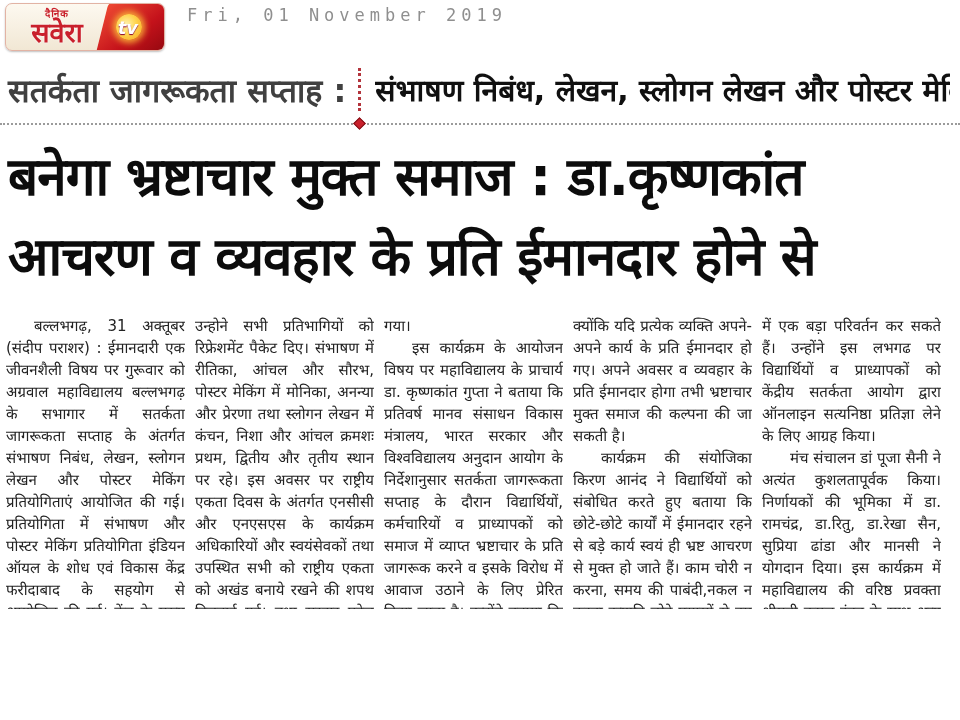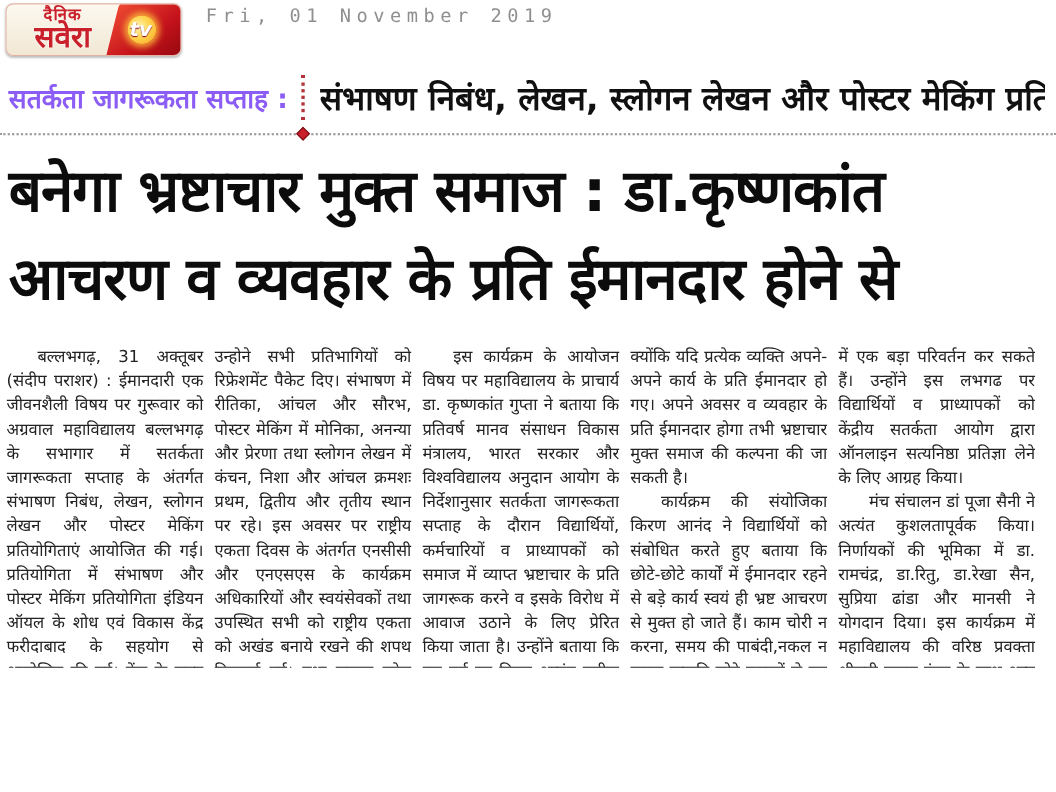--- a/index.html
+++ b/index.html
@@ -14,21 +14,21 @@
   .masthead { position:relative; height:60px; }
   .logo {
     position:absolute; left:5px; top:3px; width:160px; height:48px;
     border-radius:7px; border:1px solid #e2b3a4;
     background:linear-gradient(#fdf9f0,#f1e7d4);
     overflow:hidden; box-shadow:0 1px 2px rgba(0,0,0,.25);
   }
   .logo-text { position:absolute; left:0; top:0; width:102px; height:100%;
     display:flex; flex-direction:column; align-items:center; justify-content:center;
     color:#c9202c; font-weight:bold; line-height:1; z-index:2; }
-  .logo-top { font-size:15px; letter-spacing:1px; }
+  .logo-top { font-size:10px; letter-spacing:1px; }
   .logo-bottom { font-size:27px; text-shadow:0 0 1px #fff,0 0 2px #fff; }
   .logo-tv-wrap {
     position:absolute; right:-8px; top:-2px; width:70px; height:54px;
     background:linear-gradient(135deg,#ef4a33 0%,#c4121b 55%,#8e070e 100%);
     transform:skewX(-14deg); border-radius:5px; z-index:1;
   }
   .sun {
     position:absolute; right:22px; top:10px; width:26px; height:26px; border-radius:50%;
     background:radial-gradient(circle at 40% 40%, #fff3ae 0%, #ffd44d 45%, #f59f1d 100%);
     box-shadow:0 0 6px 3px rgba(255,200,60,.8); z-index:3;
@@ -40,21 +40,21 @@
     font-family:"DejaVu Sans Mono","Liberation Mono",monospace;
     font-size:17px; letter-spacing:5px; line-height:25px; color:#8f8f8f; white-space:nowrap;
   }
 
   
   .kicker {
     position:relative; margin:2px 0 0 0; padding:6px 10px 12px 8px;
     display:flex; align-items:center;
     border-bottom:2px dotted #9b9b9b;
   }
-  .kicker-label { color:#8b5cf6; font-weight:bold; font-size:24px; white-space:nowrap; }
+  .kicker-label { color:#404040; font-weight:bold; font-size:32px; white-space:nowrap; }
   .kicker-divider { position:relative; align-self:stretch; border-left:3px dotted #b3343c; margin:0 14px 0 12px; }
   .kicker-diamond {
     position:absolute; left:-6px; bottom:-17px; width:9px; height:9px;
     background:#c9202c; transform:rotate(45deg); border:1px solid #7c1016;
   }
   .kicker-headline { color:#101010; font-weight:bold; font-size:30px; white-space:nowrap; overflow:hidden; }
 
   
   .headline { padding:12px 8px 6px 8px; overflow:hidden; }
   .headline .line {
@@ -100,20 +100,21 @@
 </div>
 
 <div class="article">
   <div class="col">
     <p class="indent">बल्लभगढ़, 31 अक्तूबर (संदीप पराशर) : ईमानदारी एक जीवनशैली विषय पर गुरूवार को अग्रवाल महाविद्यालय बल्लभगढ़ के सभागार में सतर्कता जागरूकता सप्ताह के अंतर्गत संभाषण निबंध, लेखन, स्लोगन लेखन और पोस्टर मेकिंग प्रतियोगिताएं आयोजित की गई। प्रतियोगिता में संभाषण और पोस्टर मेकिंग प्रतियोगिता इंडियन ऑयल के शोध एवं विकास केंद्र फरीदाबाद के सहयोग से आयोजित की गई। केंद्र के मुख्य प्रबंधक आर.के. सिंह और दीपक भारद्वाज उपस्थित थे।</p>
   </div>
   <div class="col">
     <p>उन्होने सभी प्रतिभागियों को रिफ्रेशमेंट पैकेट दिए। संभाषण में रीतिका, आंचल और सौरभ, पोस्टर मेकिंग में मोनिका, अनन्या और प्रेरणा तथा स्लोगन लेखन में कंचन, निशा और आंचल क्रमशः प्रथम, द्वितीय और तृतीय स्थान पर रहे। इस अवसर पर राष्ट्रीय एकता दिवस के अंतर्गत एनसीसी और एनएसएस के कार्यक्रम अधिकारियों और स्वयंसेवकों तथा उपस्थित सभी को राष्ट्रीय एकता को अखंड बनाये रखने की शपथ दिलवाई गई। तथा सरदार पटेल के जीवन और सिद्धांतों से अवगत कराया</p>
   </div>
   <div class="col">
+    <p>गया।</p>
     <p class="indent">इस कार्यक्रम के आयोजन विषय पर महाविद्यालय के प्राचार्य डा. कृष्णकांत गुप्ता ने बताया कि प्रतिवर्ष मानव संसाधन विकास मंत्रालय, भारत सरकार और विश्वविद्यालय अनुदान आयोग के निर्देशानुसार सतर्कता जागरूकता सप्ताह के दौरान विद्यार्थियों, कर्मचारियों व प्राध्यापकों को समाज में व्याप्त भ्रष्टाचार के प्रति जागरूक करने व इसके विरोध में आवाज उठाने के लिए प्रेरित किया जाता है। उन्होंने बताया कि इस वर्ष का विषय अत्यंत सटीक है,</p>
   </div>
   <div class="col">
     <p>क्योंकि यदि प्रत्येक व्यक्ति अपने-अपने कार्य के प्रति ईमानदार हो गए। अपने अवसर व व्यवहार के प्रति ईमानदार होगा तभी भ्रष्टाचार मुक्त समाज की कल्पना की जा सकती है।</p>
     <p class="indent">कार्यक्रम की संयोजिका किरण आनंद ने विद्यार्थियों को संबोधित करते हुए बताया कि छोटे-छोटे कार्यों में ईमानदार रहने से बड़े कार्य स्वयं ही भ्रष्ट आचरण से मुक्त हो जाते हैं। काम चोरी न करना, समय की पाबंदी,नकल न करना इत्यादि छोटे प्रयासों से हम अपनी जीवनशैली में बदलाव लाकर समाज</p>
   </div>
   <div class="col">
     <p>में एक बड़ा परिवर्तन कर सकते हैं। उन्होंने इस लभगढ पर विद्यार्थियों व प्राध्यापकों को केंद्रीय सतर्कता आयोग द्वारा ऑनलाइन सत्यनिष्ठा प्रतिज्ञा लेने के लिए आग्रह किया।</p>
     <p class="indent">मंच संचालन डां पूजा सैनी ने अत्यंत कुशलतापूर्वक किया। निर्णायकों की भूमिका में डा. रामचंद्र, डा.रितु, डा.रेखा सैन, सुप्रिया ढांडा और मानसी ने योगदान दिया। इस कार्यक्रम में महाविद्यालय की वरिष्ठ प्रवक्ता श्रीमती कमल टंडन के साथ अन्य प्राध्यापक भी उपस्थित रहे।</p>
   </div>

